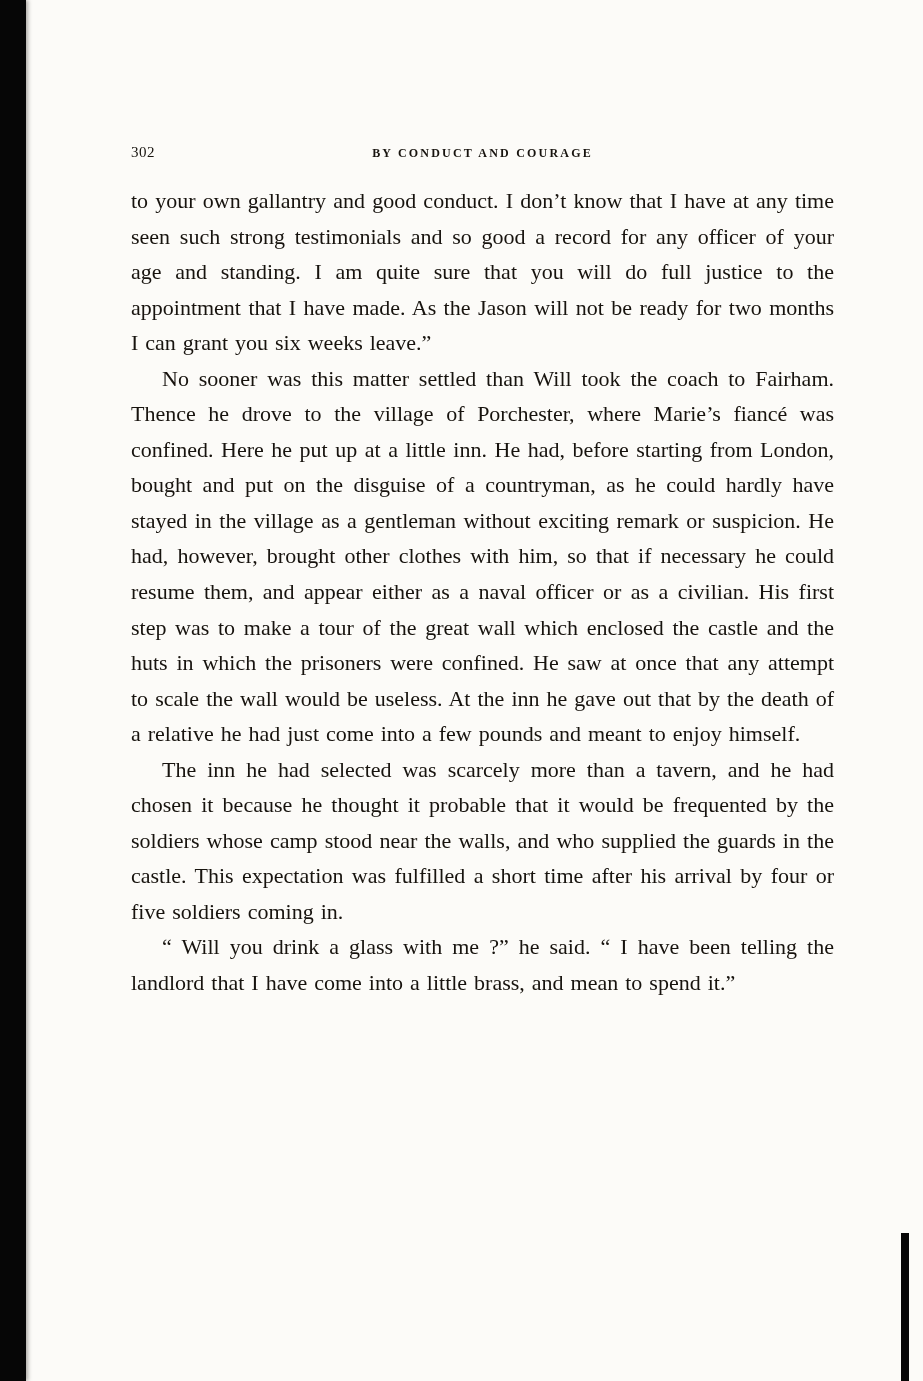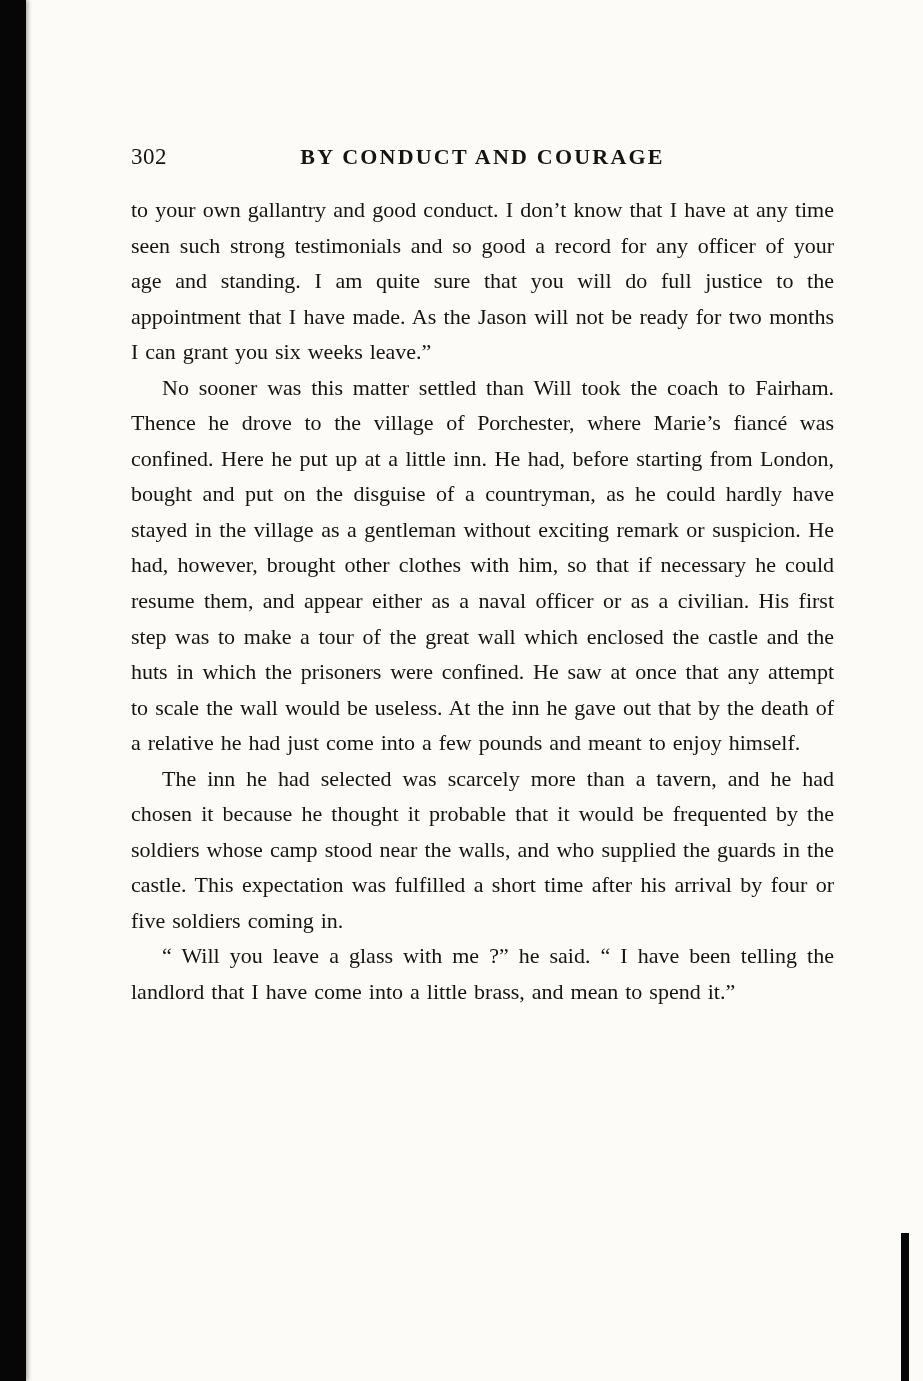--- a/index.html
+++ b/index.html
@@ -46,27 +46,27 @@
     width: 703px;
   }
   .running-head {
     display: grid;
     grid-template-columns: 1fr auto 1fr;
     align-items: baseline;
     margin-bottom: 22px;
   }
   .page-number {
     justify-self: start;
-    font-size: 23px;
+    font-size: 15px;
     letter-spacing: 0.5px;
     margin-top: 8px;
   }
   .running-title {
     justify-self: center;
-    font-size: 22px;
+    font-size: 12px;
     letter-spacing: 2.2px;
     font-weight: 600;
   }
   .body-text p {
     margin: 0;
     font-size: 22px;
     line-height: 35.55px;
     text-align: justify;
     text-indent: 31px;
     word-spacing: 1.5px;
@@ -94,19 +94,19 @@
     </header>
 
     <section class="body-text">
 
       <p class="no-indent"><span>to your own gallantry and good conduct.  I don’t know that I have at any time seen such strong testimonials and so good a record for any officer of your age and standing.  I am quite sure that you will do full justice to the appointment that I have made.  As the </span><span class="italic">Jason</span><span> will not be ready for two months I can grant you six weeks leave.”</span></p>
 
       <p>No sooner was this matter settled than Will took the coach to Fairham.  Thence he drove to the village of Porchester, where Marie’s fiancé was confined.  Here he put up at a little inn.  He had, before starting from London, bought and put on the disguise of a countryman, as he could hardly have stayed in the village as a gentleman without exciting remark or suspicion.  He had, however, brought other clothes with him, so that if necessary he could resume them, and appear either as a naval officer or as a civilian.  His first step was to make a tour of the great wall which enclosed the castle and the huts in which the prisoners were confined.  He saw at once that any attempt to scale the wall would be useless.  At the inn he gave out that by the death of a relative he had just come into a few pounds and meant to enjoy himself.</p>
 
       <p>The inn he had selected was scarcely more than a tavern, and he had chosen it because he thought it probable that it would be frequented by the soldiers whose camp stood near the walls, and who supplied the guards in the castle.  This expectation was fulfilled a short time after his arrival by four or five soldiers coming in.</p>
 
-      <p>“ Will you leave a glass with me ?” he said.  “ I have been telling the landlord that I have come into a little brass, and mean to spend it.”</p>
+      <p>“ Will you drink a glass with me ?” he said.  “ I have been telling the landlord that I have come into a little brass, and mean to spend it.”</p>
 
     </section>
 
   </div>
 
 </div>
 
 </body></html>

